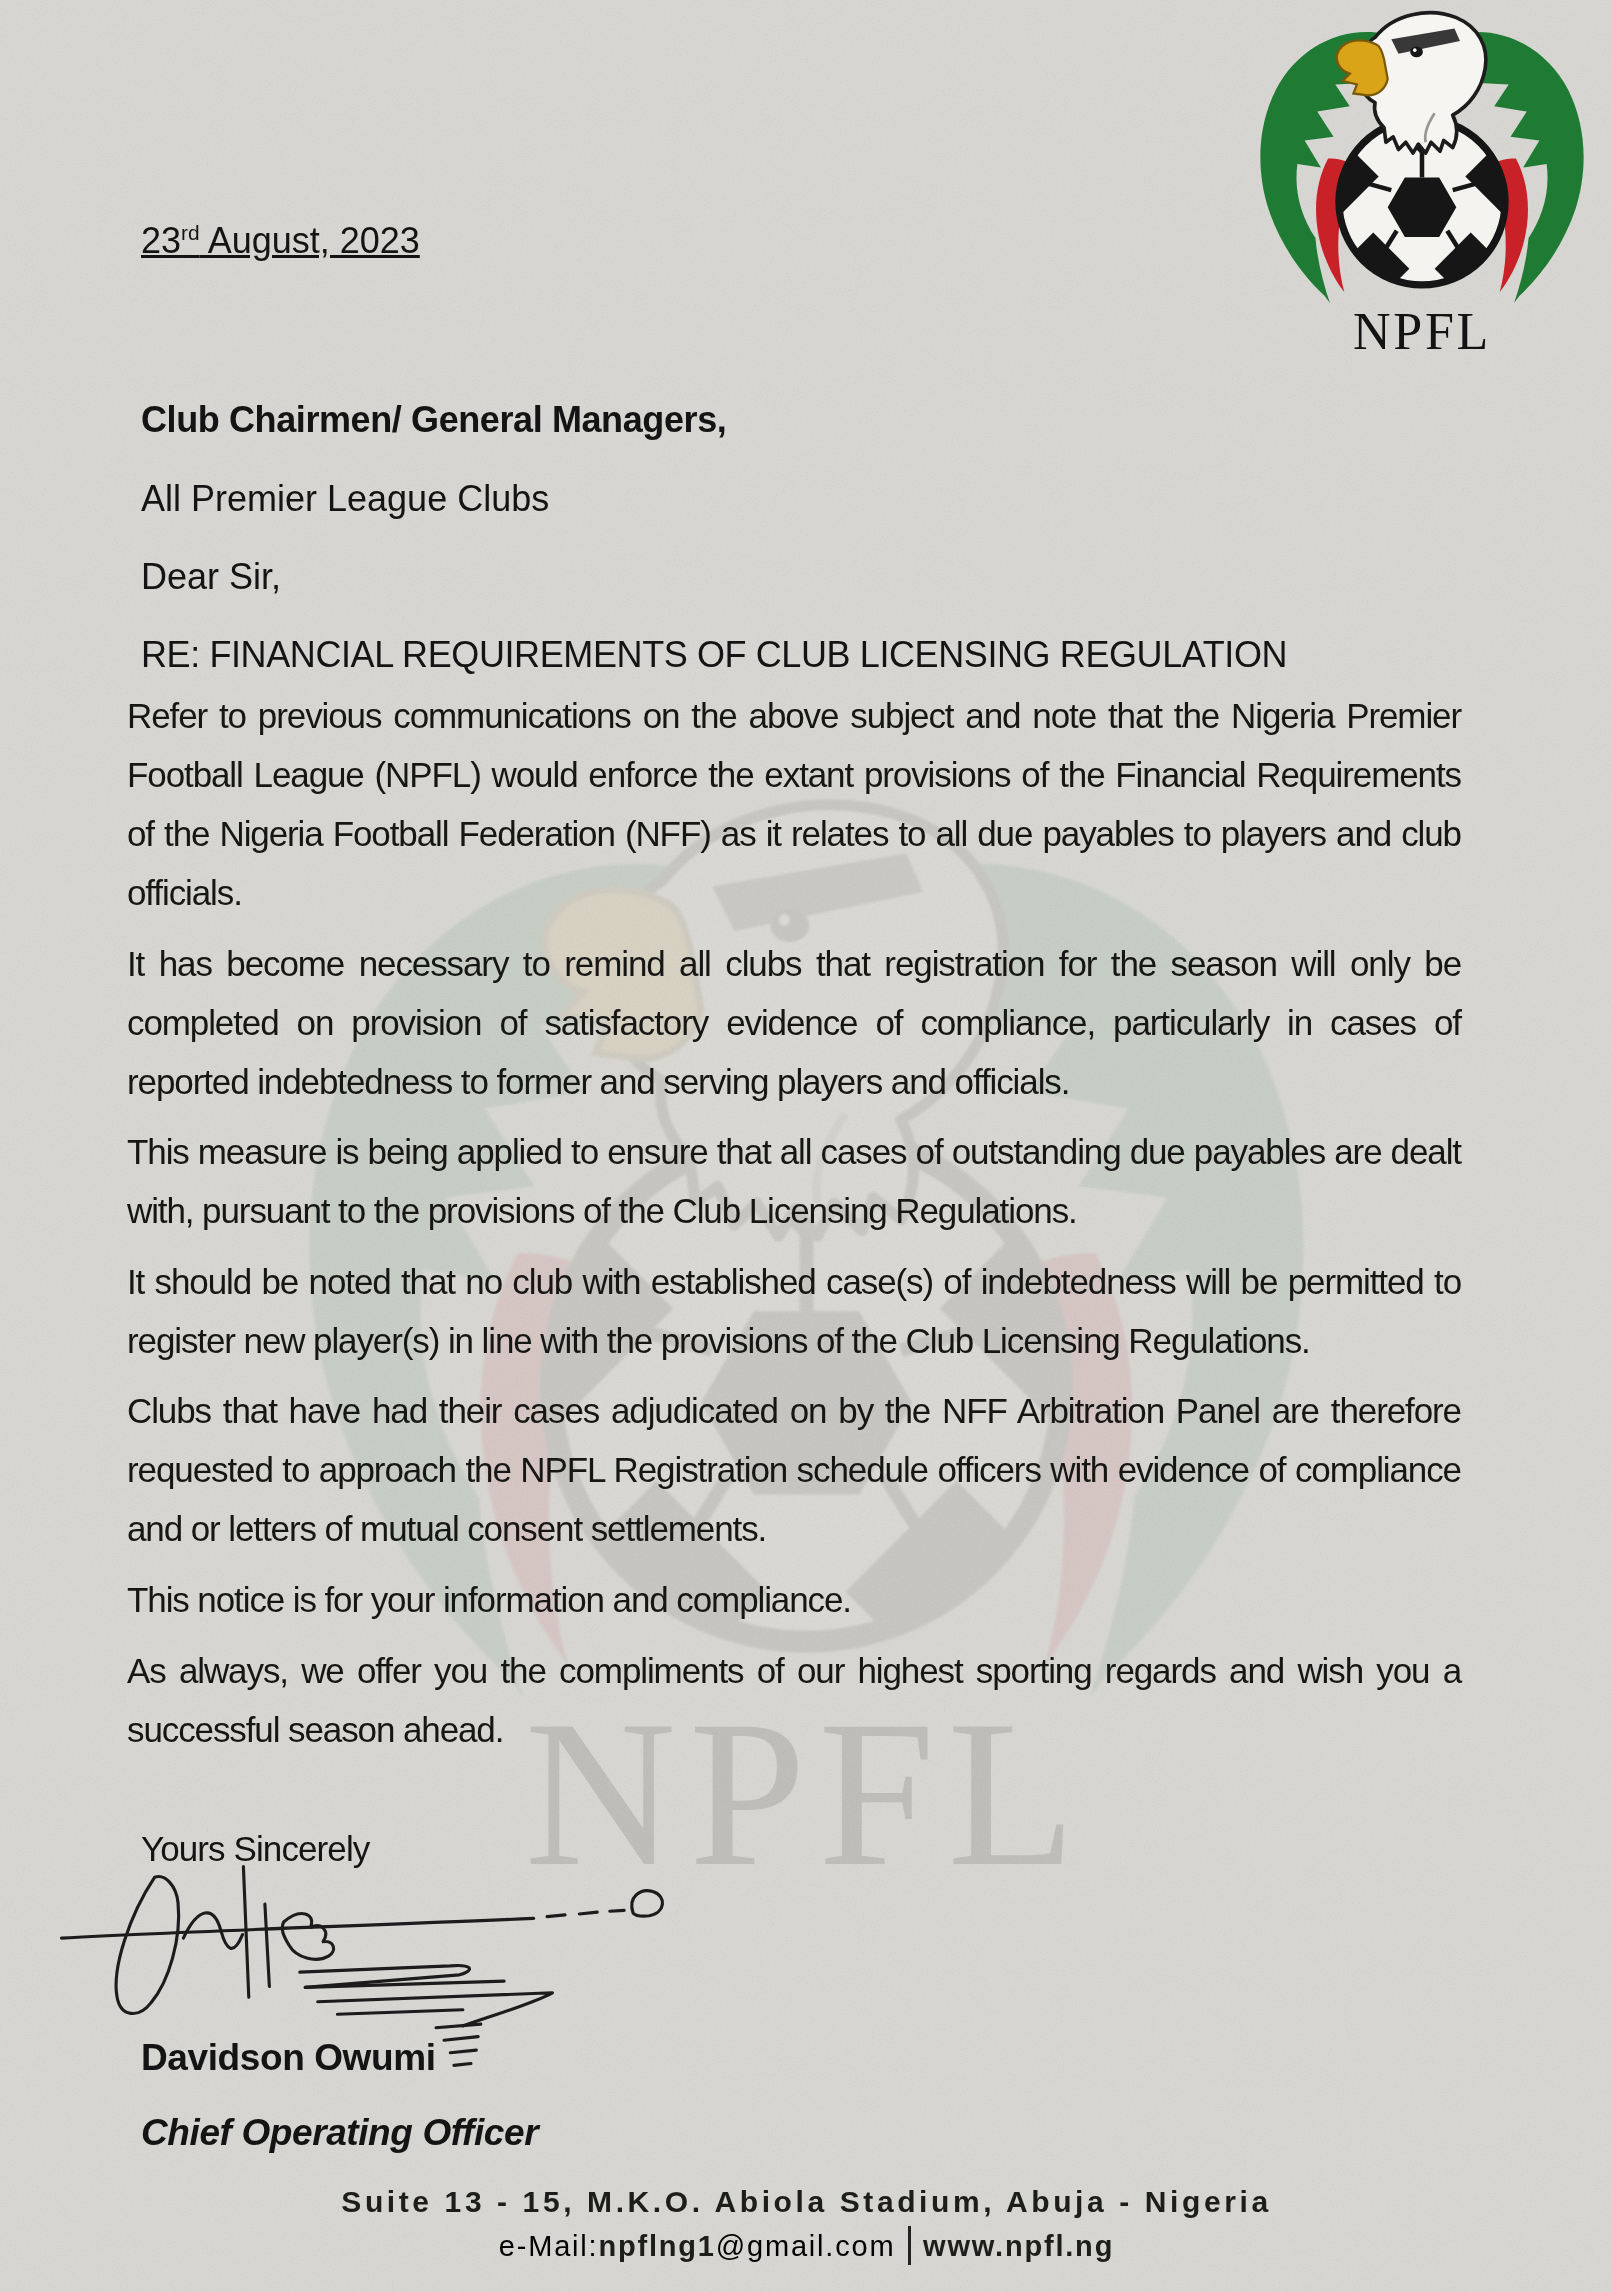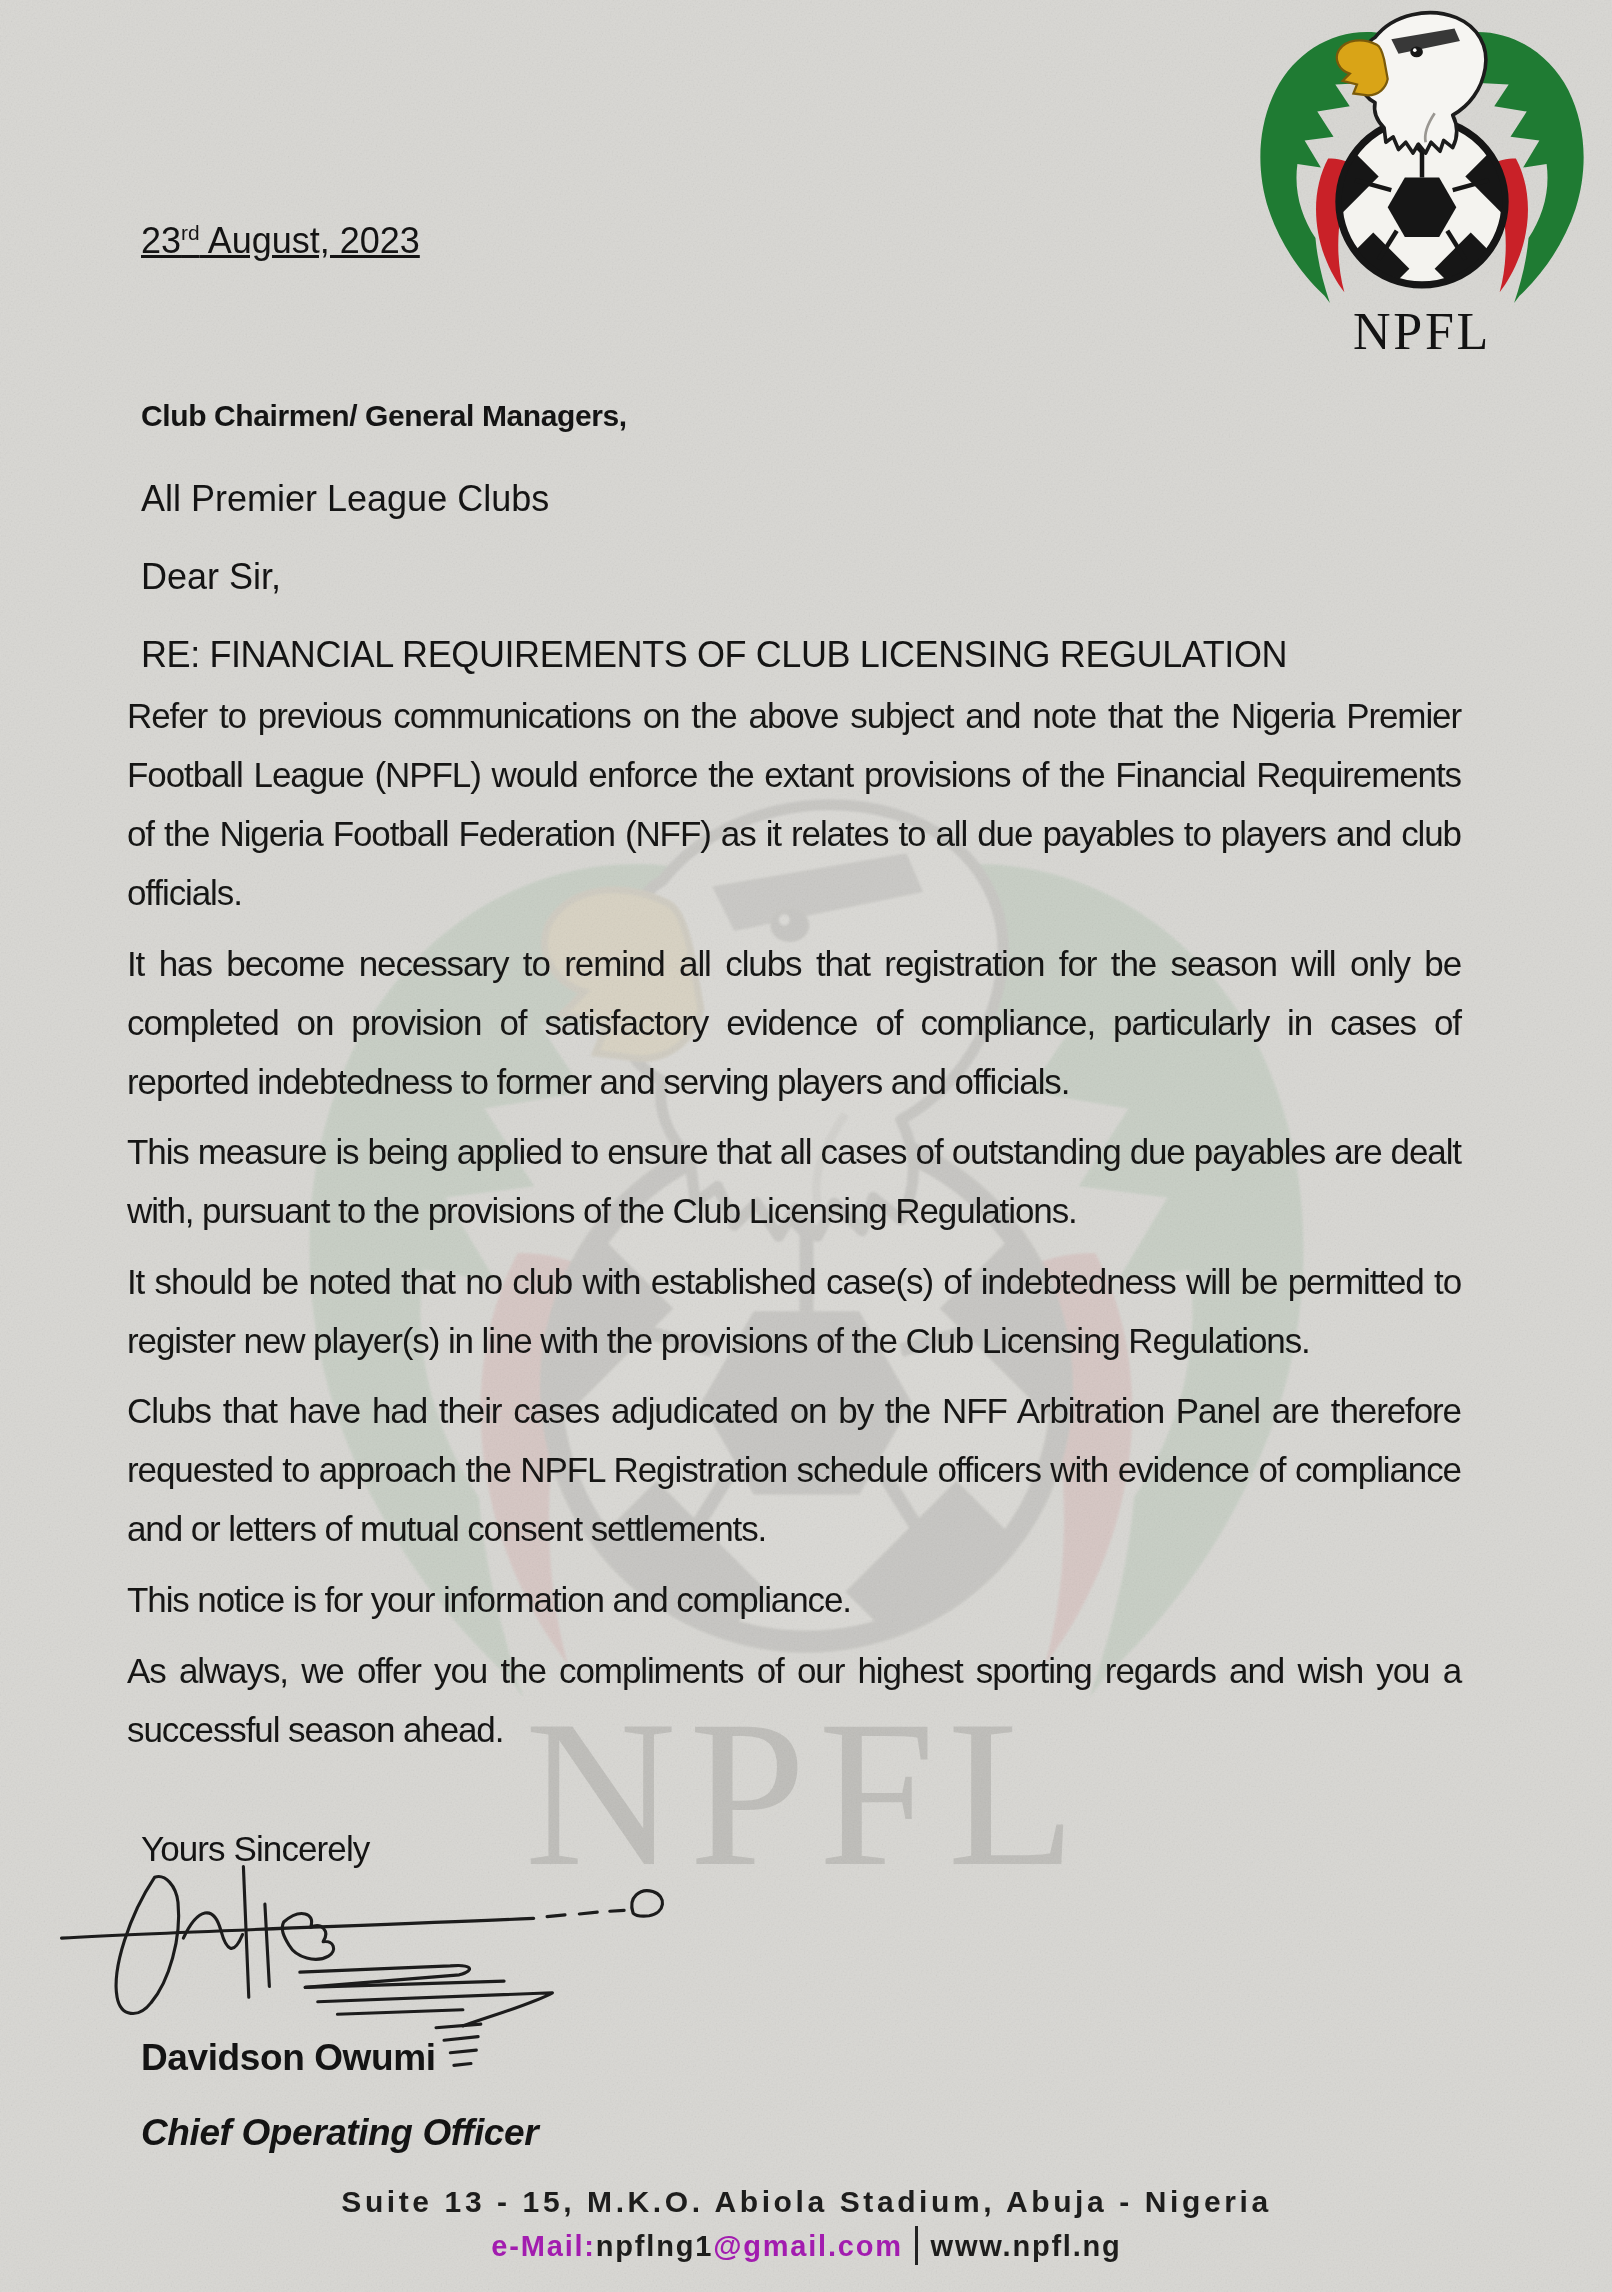--- a/index.html
+++ b/index.html
@@ -31,42 +31,42 @@
     font-family:"Liberation Serif",serif;
     font-size:210px;letter-spacing:12.5px;
     color:rgba(55,53,47,0.16);
     margin-top:-52px;
   }
 
   
   .abs{position:absolute;left:141px;}
   .date{top:220px;font-size:36px;text-decoration:underline;}
   .date sup{font-size:58%;vertical-align:super;}
-  .rec1{top:399px;font-size:30px;font-weight:bold;letter-spacing:-0.4px;}
+  .rec1{top:399px;font-size:36px;font-weight:bold;letter-spacing:-0.4px;}
   .rec2{top:478px;font-size:36px;}
   .sal{top:556px;font-size:36px;}
   .subject{top:634px;font-size:36px;font-weight:normal;letter-spacing:-0.4px;}
 
   .body-text{position:absolute;left:127px;top:686px;width:1334px;}
   .body-text p{
     margin:0 0 11.6px 0;
     font-size:35px;line-height:59px;letter-spacing:-1.1px;
     text-align:justify;color:#161615;
   }
   .closing{top:1829px;font-size:35px;letter-spacing:-0.9px;}
 
   .sig-svg{position:absolute;left:49px;top:1852px;width:860px;height:226px;}
   .sig-name{top:2037px;font-size:37px;font-weight:bold;letter-spacing:-0.4px;}
   .sig-title{top:2112px;font-size:37px;font-weight:bold;font-style:italic;letter-spacing:-0.4px;}
 
   
   .footer{position:absolute;left:0;right:0;top:2185px;text-align:center;color:#1d1d1c;}
   .footer-address{font-size:30px;font-weight:bold;letter-spacing:3.6px;}
   .footer-contact{font-size:29px;letter-spacing:1.8px;margin-top:7.2px;}
-  .footer-contact .lt{font-weight:bold;color:#a21caf;}
+  .footer-contact .lt{font-weight:normal;color:#000000;}
   .footer-contact .bd{font-weight:bold;}
   .footer-sep{
     display:inline-block;width:2.7px;height:39px;background:#222;
     vertical-align:-9px;margin:0 12.5px;
   }
 </style>
 </head>
 <body>
 
 <svg class="hidden-defs" aria-hidden="true">

